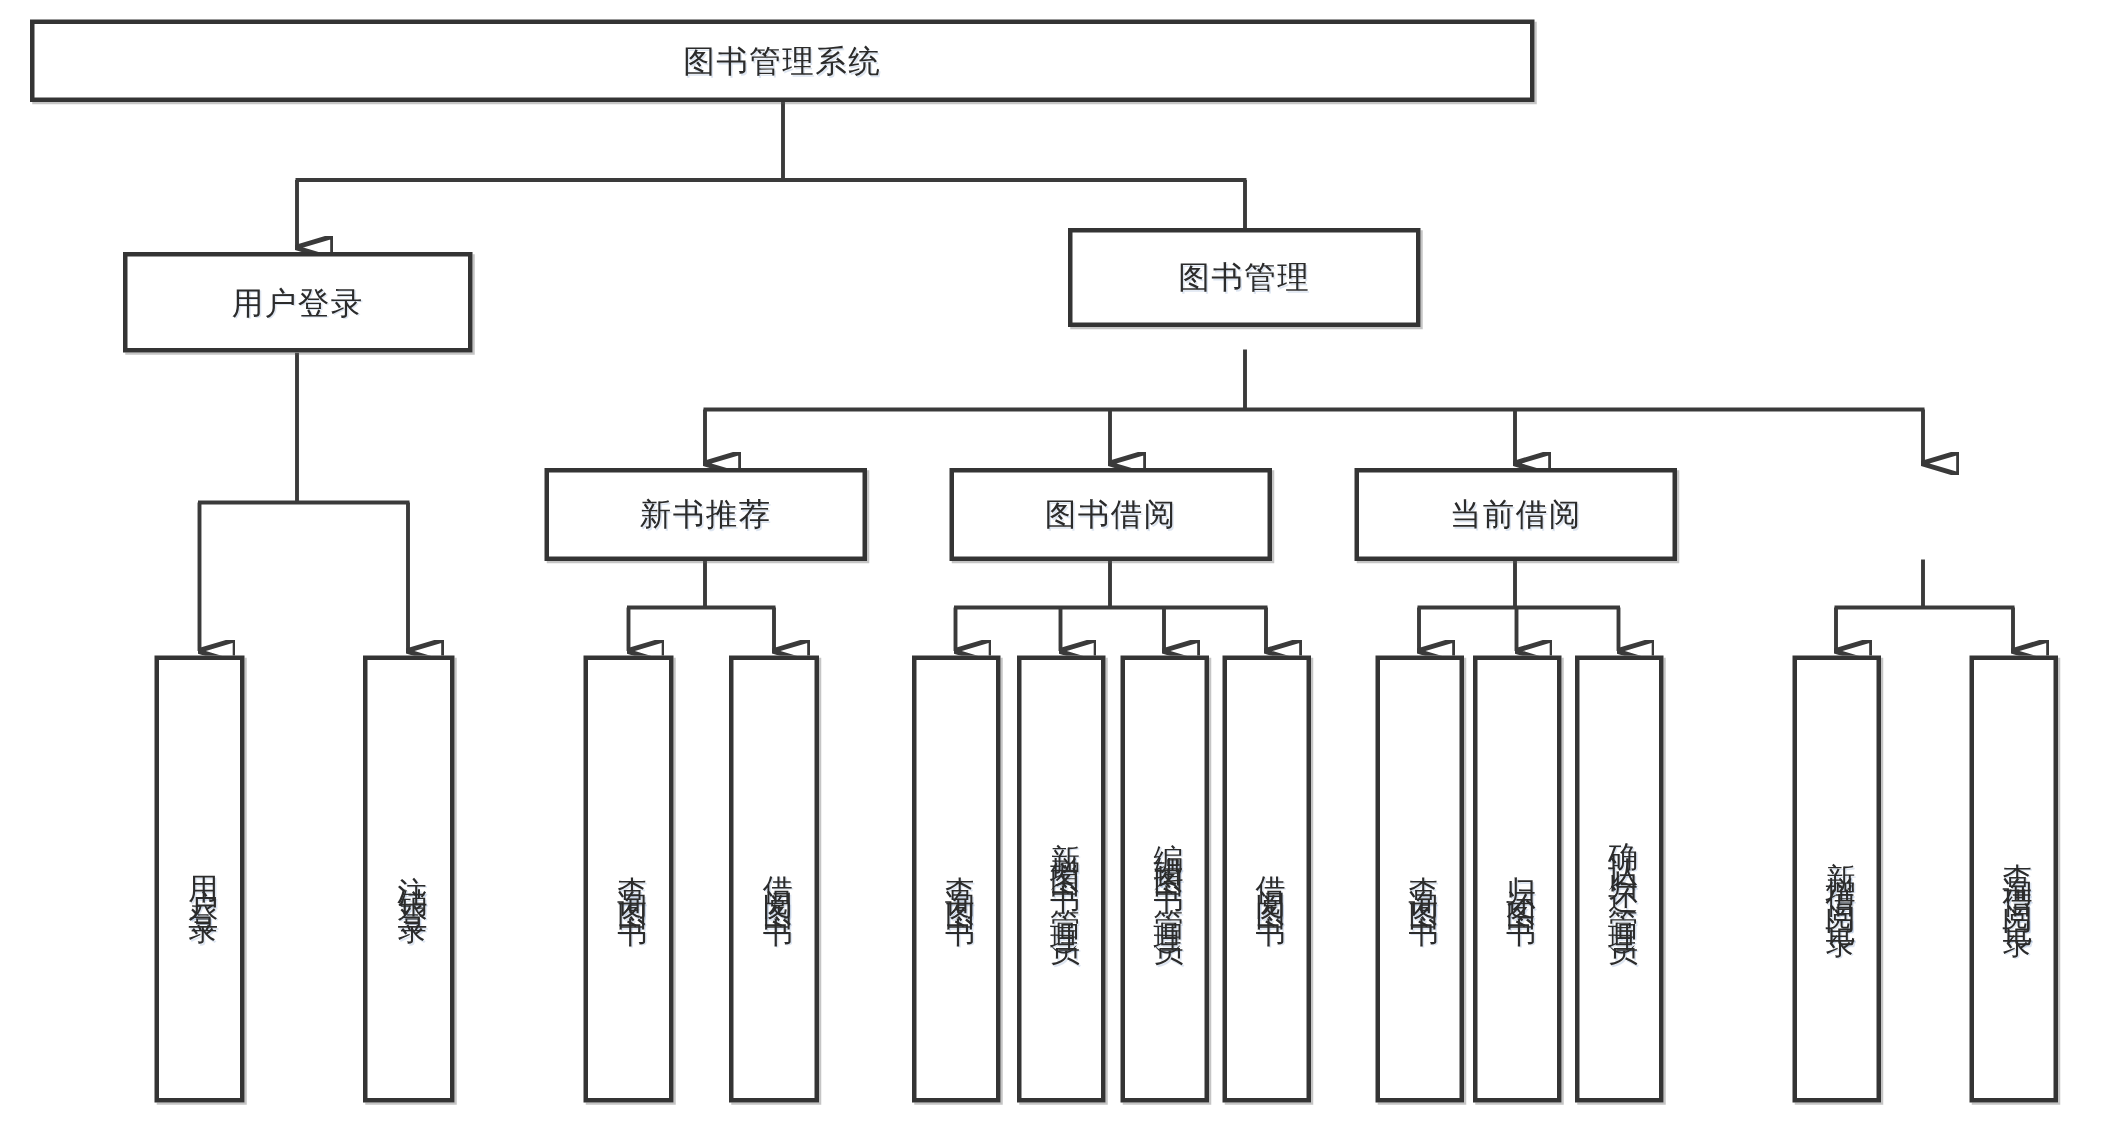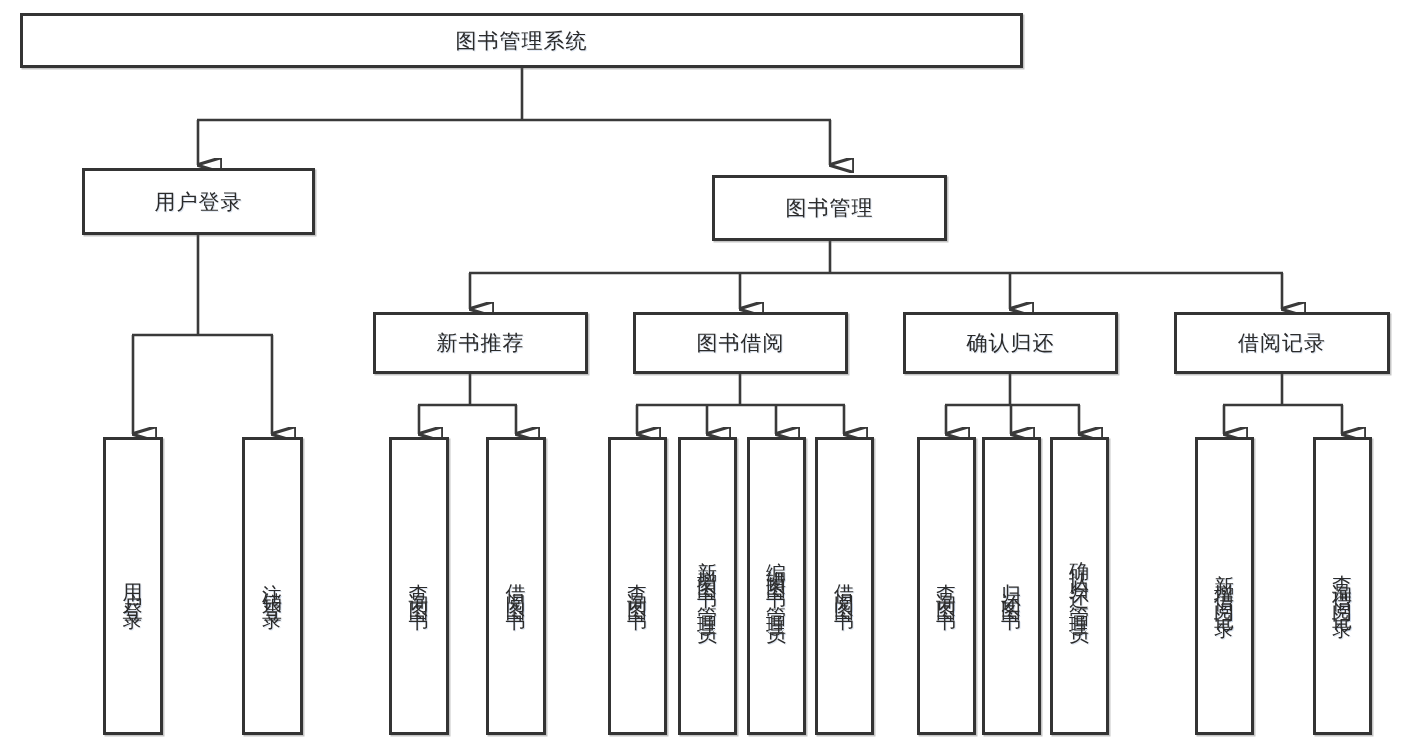--- a/index.html
+++ b/index.html
@@ -1,20 +1,20 @@
 <!DOCTYPE html>
 <html><head>
 <meta charset="utf-8">
 <style>
   html,body{margin:0;padding:0;background:#ffffff;}
   #stage{
     position:relative;
     width:1405px;height:747px;
     background:#ffffff;
-    font-family:Liberation Serif, serif;
+    font-family:Liberation Mono, monospace;
     color:#2b2b2b;
     overflow:hidden;
   }
   #wires{position:absolute;left:0;top:0;width:1405px;height:747px;}
   #wires line, #wires path{stroke:#3a3a3a;stroke-width:2.6;fill:none;}
   .node{
     position:absolute;
     box-sizing:border-box;
     border:3px solid #343434;
     background:#ffffff;
@@ -112,35 +112,32 @@
     </g>
   </svg>
 
   <div class="node" style="left:20px;top:13px;width:1003px;height:55px;">
     <span class="lbl">图书管理系统</span>
   </div>
 
   <div class="node" style="left:82px;top:168px;width:233px;height:67px;">
     <span class="lbl">用户登录</span>
   </div>
-  <div class="node" style="left:712px;top:175px;width:235px;height:66px;align-items:center;">
+  <div class="node" style="left:712px;top:152px;width:235px;height:66px;align-items:center;">
     <span class="lbl">图书管理</span>
   </div>
 
-  <div class="node" style="left:373px;top:312px;width:215px;height:62px;">
+  <div class="node" style="left:363px;top:312px;width:215px;height:62px;">
     <span class="lbl">新书推荐</span>
   </div>
   <div class="node" style="left:633px;top:312px;width:215px;height:62px;text-align:right;">
     <span class="lbl">图书借阅</span>
   </div>
   <div class="node" style="left:903px;top:312px;width:215px;height:62px;">
-    <span class="lbl">确认归还</span>
-  </div>
-  <div class="node" style="left:1174px;top:312px;width:216px;height:62px;">
-    <span class="lbl">借阅记录</span>
+    <span class="lbl">当前借阅</span>
   </div>
 
   <div class="node leaf" style="left:103px;top:437px;width:60px;height:298px;">
     <span class="lbl">用户登录</span>
   </div>
   <div class="node leaf" style="left:242px;top:437px;width:61px;height:298px;">
     <span class="lbl">注销登录</span>
   </div>
 
   <div class="node leaf" style="left:389px;top:437px;width:60px;height:298px;">

